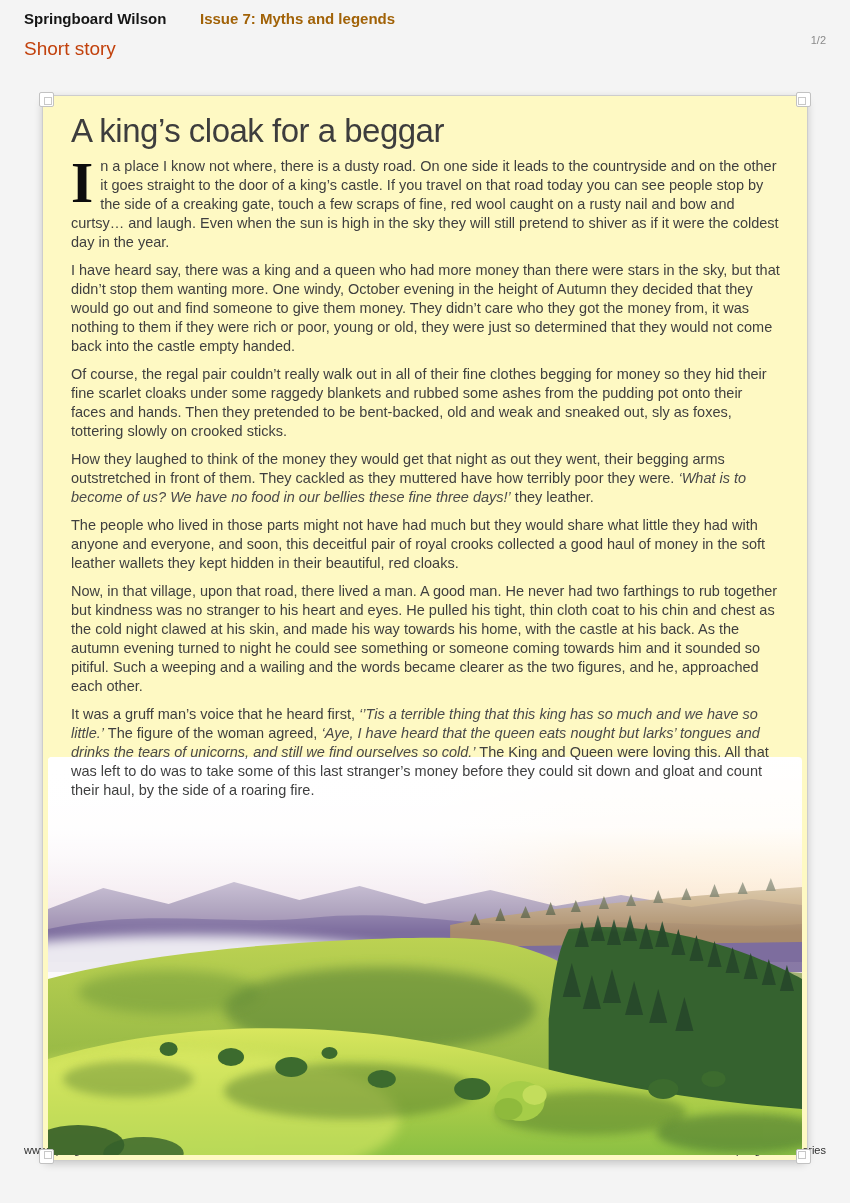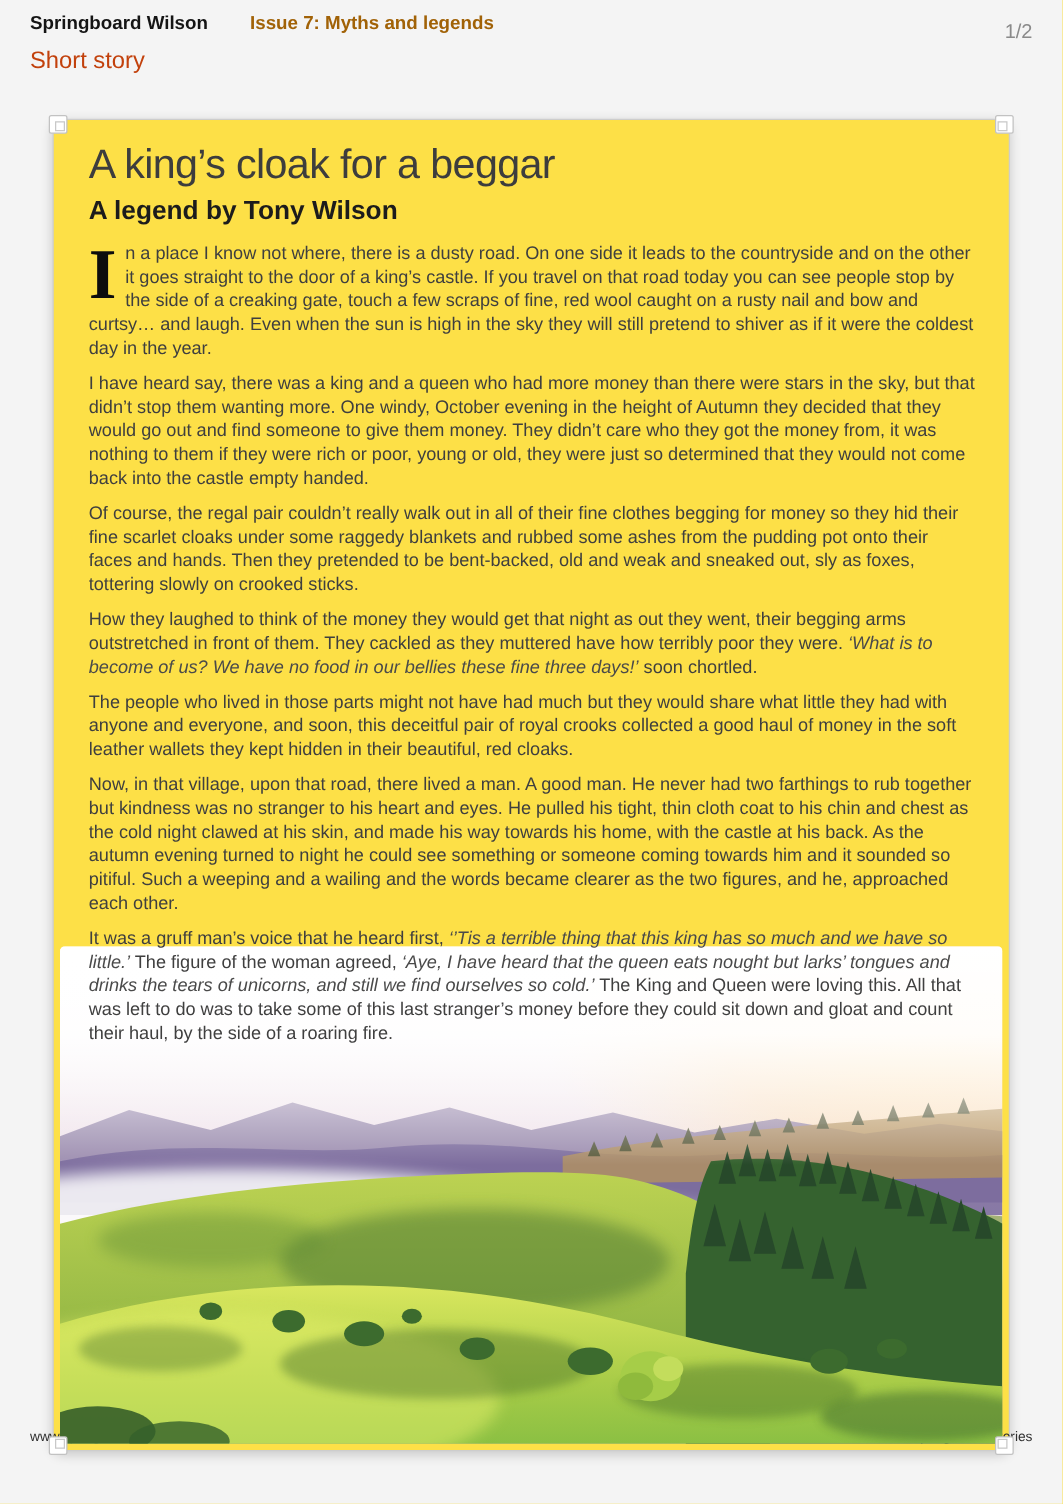--- a/index.html
+++ b/index.html
@@ -8,27 +8,27 @@
     position:relative;
     background:#f4f4f4;
     font-family:"Liberation Sans", sans-serif;
     overflow:hidden;
   }
 
   
   .top-header { position:absolute; left:24px; right:24px; top:10px; height:22px; }
   .brand { position:absolute; left:0; top:0; font-size:15px; font-weight:bold; color:#151515; }
   .issue { position:absolute; left:176px; top:0; font-size:15px; font-weight:bold; color:#a16207; }
-  .pagenum { position:absolute; right:0; top:7px; font-size:16px; color:#8a8a8a; }
+  .pagenum { position:absolute; right:0; top:24px; font-size:11px; color:#8a8a8a; }
   .doc-type { position:absolute; left:24px; top:38px; font-size:19px; color:#c2410c; }
 
   
   .card {
     position:absolute; left:42px; top:95px; width:766px; height:1066px;
-    background:#fde047;
+    background:#fef9c3;
     border:1px solid #cdcdcd;
     border-radius:8px;
     box-shadow:0 3px 9px rgba(0,0,0,0.18);
   }
   .corner-tab {
     position:absolute; width:15px; height:15px; background:#fff;
     border:1px solid #c2c2c2; border-radius:2px; z-index:5;
   }
   .corner-tab::after {
     content:""; position:absolute; width:6px; height:6px;
@@ -87,26 +87,25 @@
 <div class="doc-type">Short story</div>
 
 <div class="card">
   <span class="corner-tab tab-tl"></span>
   <span class="corner-tab tab-tr"></span>
   <span class="corner-tab tab-bl"></span>
   <span class="corner-tab tab-br"></span>
 
   <div class="content">
     <div class="title">A king’s cloak for a beggar</div>
-    <div class="byline">A legend by Tony Wilson</div>
     <div class="story">
         <p><span class="dropcap">I</span><span>n a place I know not where, there is a dusty road. On one side it leads to the countryside and on the other it goes straight to the door of a king’s castle. If you travel on that road today you can see people stop by the side of a creaking gate, touch a few scraps of fine, red wool caught on a rusty nail and bow and curtsy… and laugh. Even when the sun is high in the sky they will still pretend to shiver as if it were the coldest day in the year.</span></p>
         <p><span>I have heard say, there was a king and a queen who had more money than there were stars in the sky, but that didn’t stop them wanting more. One windy, October evening in the height of Autumn they decided that they would go out and find someone to give them money. They didn’t care who they got the money from, it was nothing to them if they were rich or poor, young or old, they were just so determined that they would not come back into the castle empty handed.</span></p>
         <p><span>Of course, the regal pair couldn’t really walk out in all of their fine clothes begging for money so they hid their fine scarlet cloaks under some raggedy blankets and rubbed some ashes from the pudding pot onto their faces and hands. Then they pretended to be bent-backed, old and weak and sneaked out, sly as foxes, tottering slowly on crooked sticks.</span></p>
-        <p><span>How they laughed to think of the money they would get that night as out they went, their begging arms outstretched in front of them. They cackled as they muttered have how terribly poor they were. </span><span class="it">‘What is to become of us? We have no food in our bellies these fine three days!’</span><span> soon chortled.</span></p>
+        <p><span>How they laughed to think of the money they would get that night as out they went, their begging arms outstretched in front of them. They cackled as they muttered have how terribly poor they were. </span><span class="it">‘What is to become of us? We have no food in our bellies these fine three days!’</span><span> they leather.</span></p>
         <p><span>The people who lived in those parts might not have had much but they would share what little they had with anyone and everyone, and soon, this deceitful pair of royal crooks collected a good haul of money in the soft leather wallets they kept hidden in their beautiful, red cloaks.</span></p>
         <p><span>Now, in that village, upon that road, there lived a man. A good man. He never had two farthings to rub together but kindness was no stranger to his heart and eyes. He pulled his tight, thin cloth coat to his chin and chest as the cold night clawed at his skin, and made his way towards his home, with the castle at his back. As the autumn evening turned to night he could see something or someone coming towards him and it sounded so pitiful. Such a weeping and a wailing and the words became clearer as the two figures, and he, approached each other.</span></p>
         <p><span>It was a gruff man’s voice that he heard first, </span><span class="it">‘’Tis a terrible thing that this king has so much and we have so little.’</span><span> The figure of the woman agreed, </span><span class="it">‘Aye, I have heard that the queen eats nought but larks’ tongues and drinks the tears of unicorns, and still we find ourselves so cold.’</span><span> The King and Queen were loving this. All that was left to do was to take some of this last stranger’s money before they could sit down and gloat and count their haul, by the side of a roaring fire.</span></p>
       </div>
   </div>
 
   <div class="photo">
     <svg viewBox="0 0 750 398" preserveAspectRatio="none">
       <defs>
         <linearGradient id="sky" x1="0" y1="0" x2="0" y2="1">

